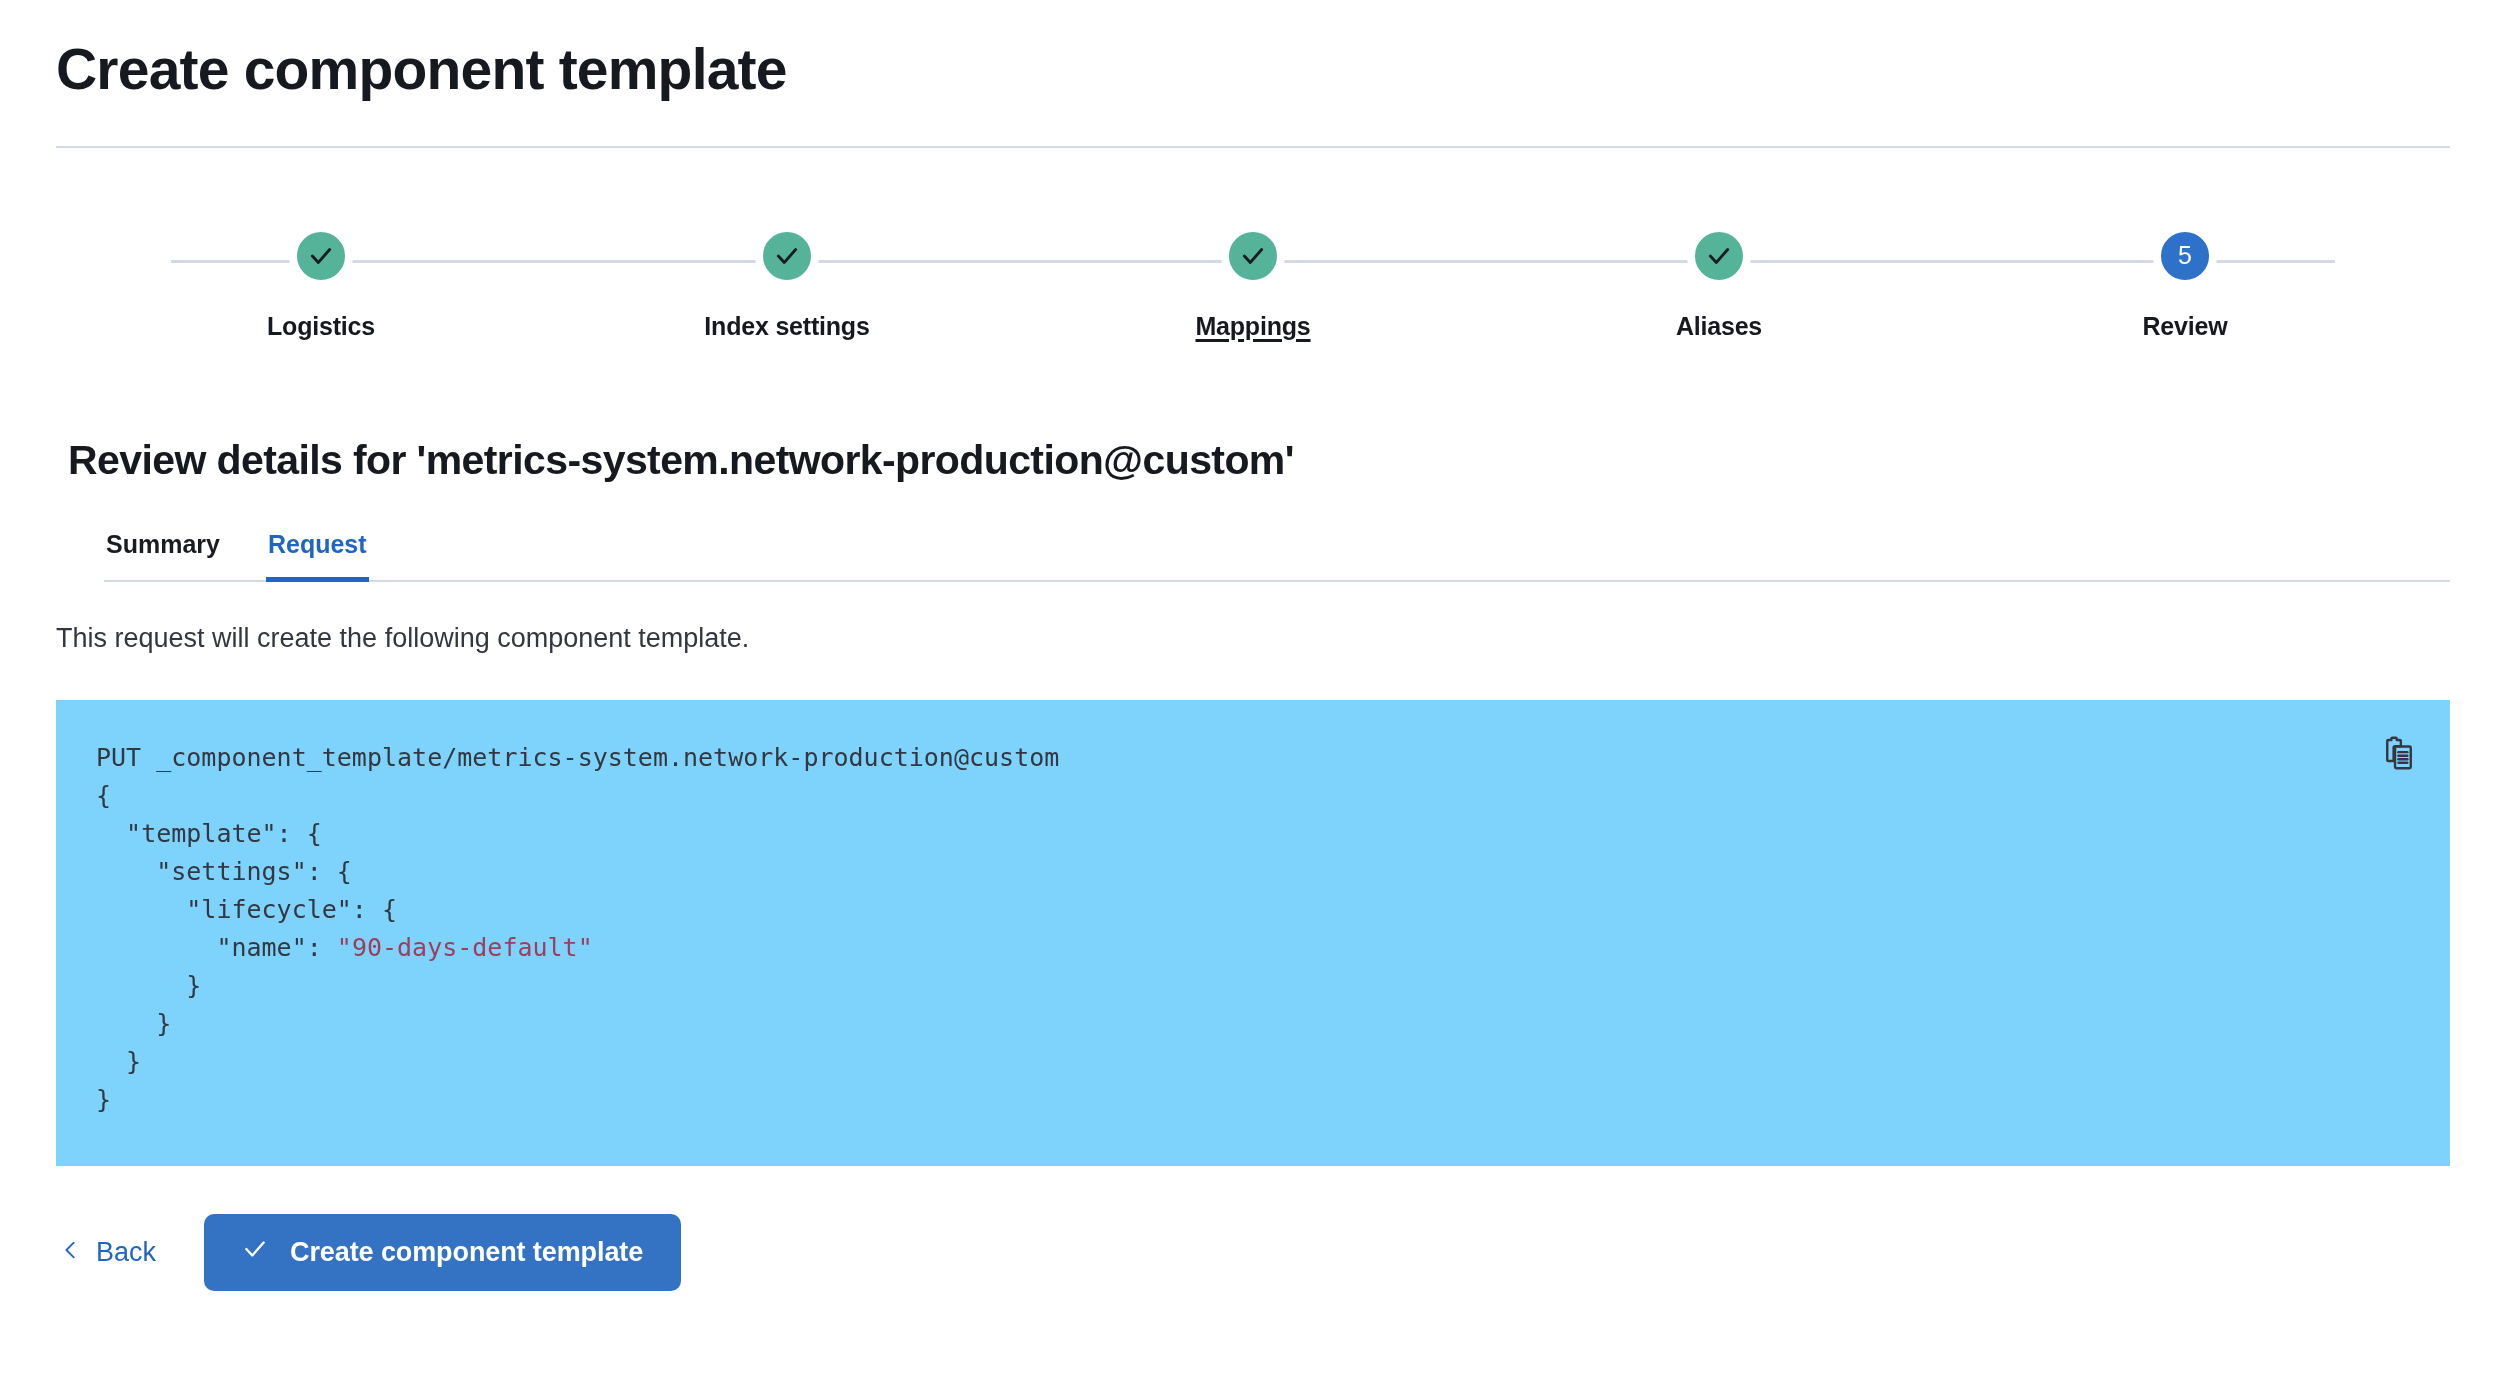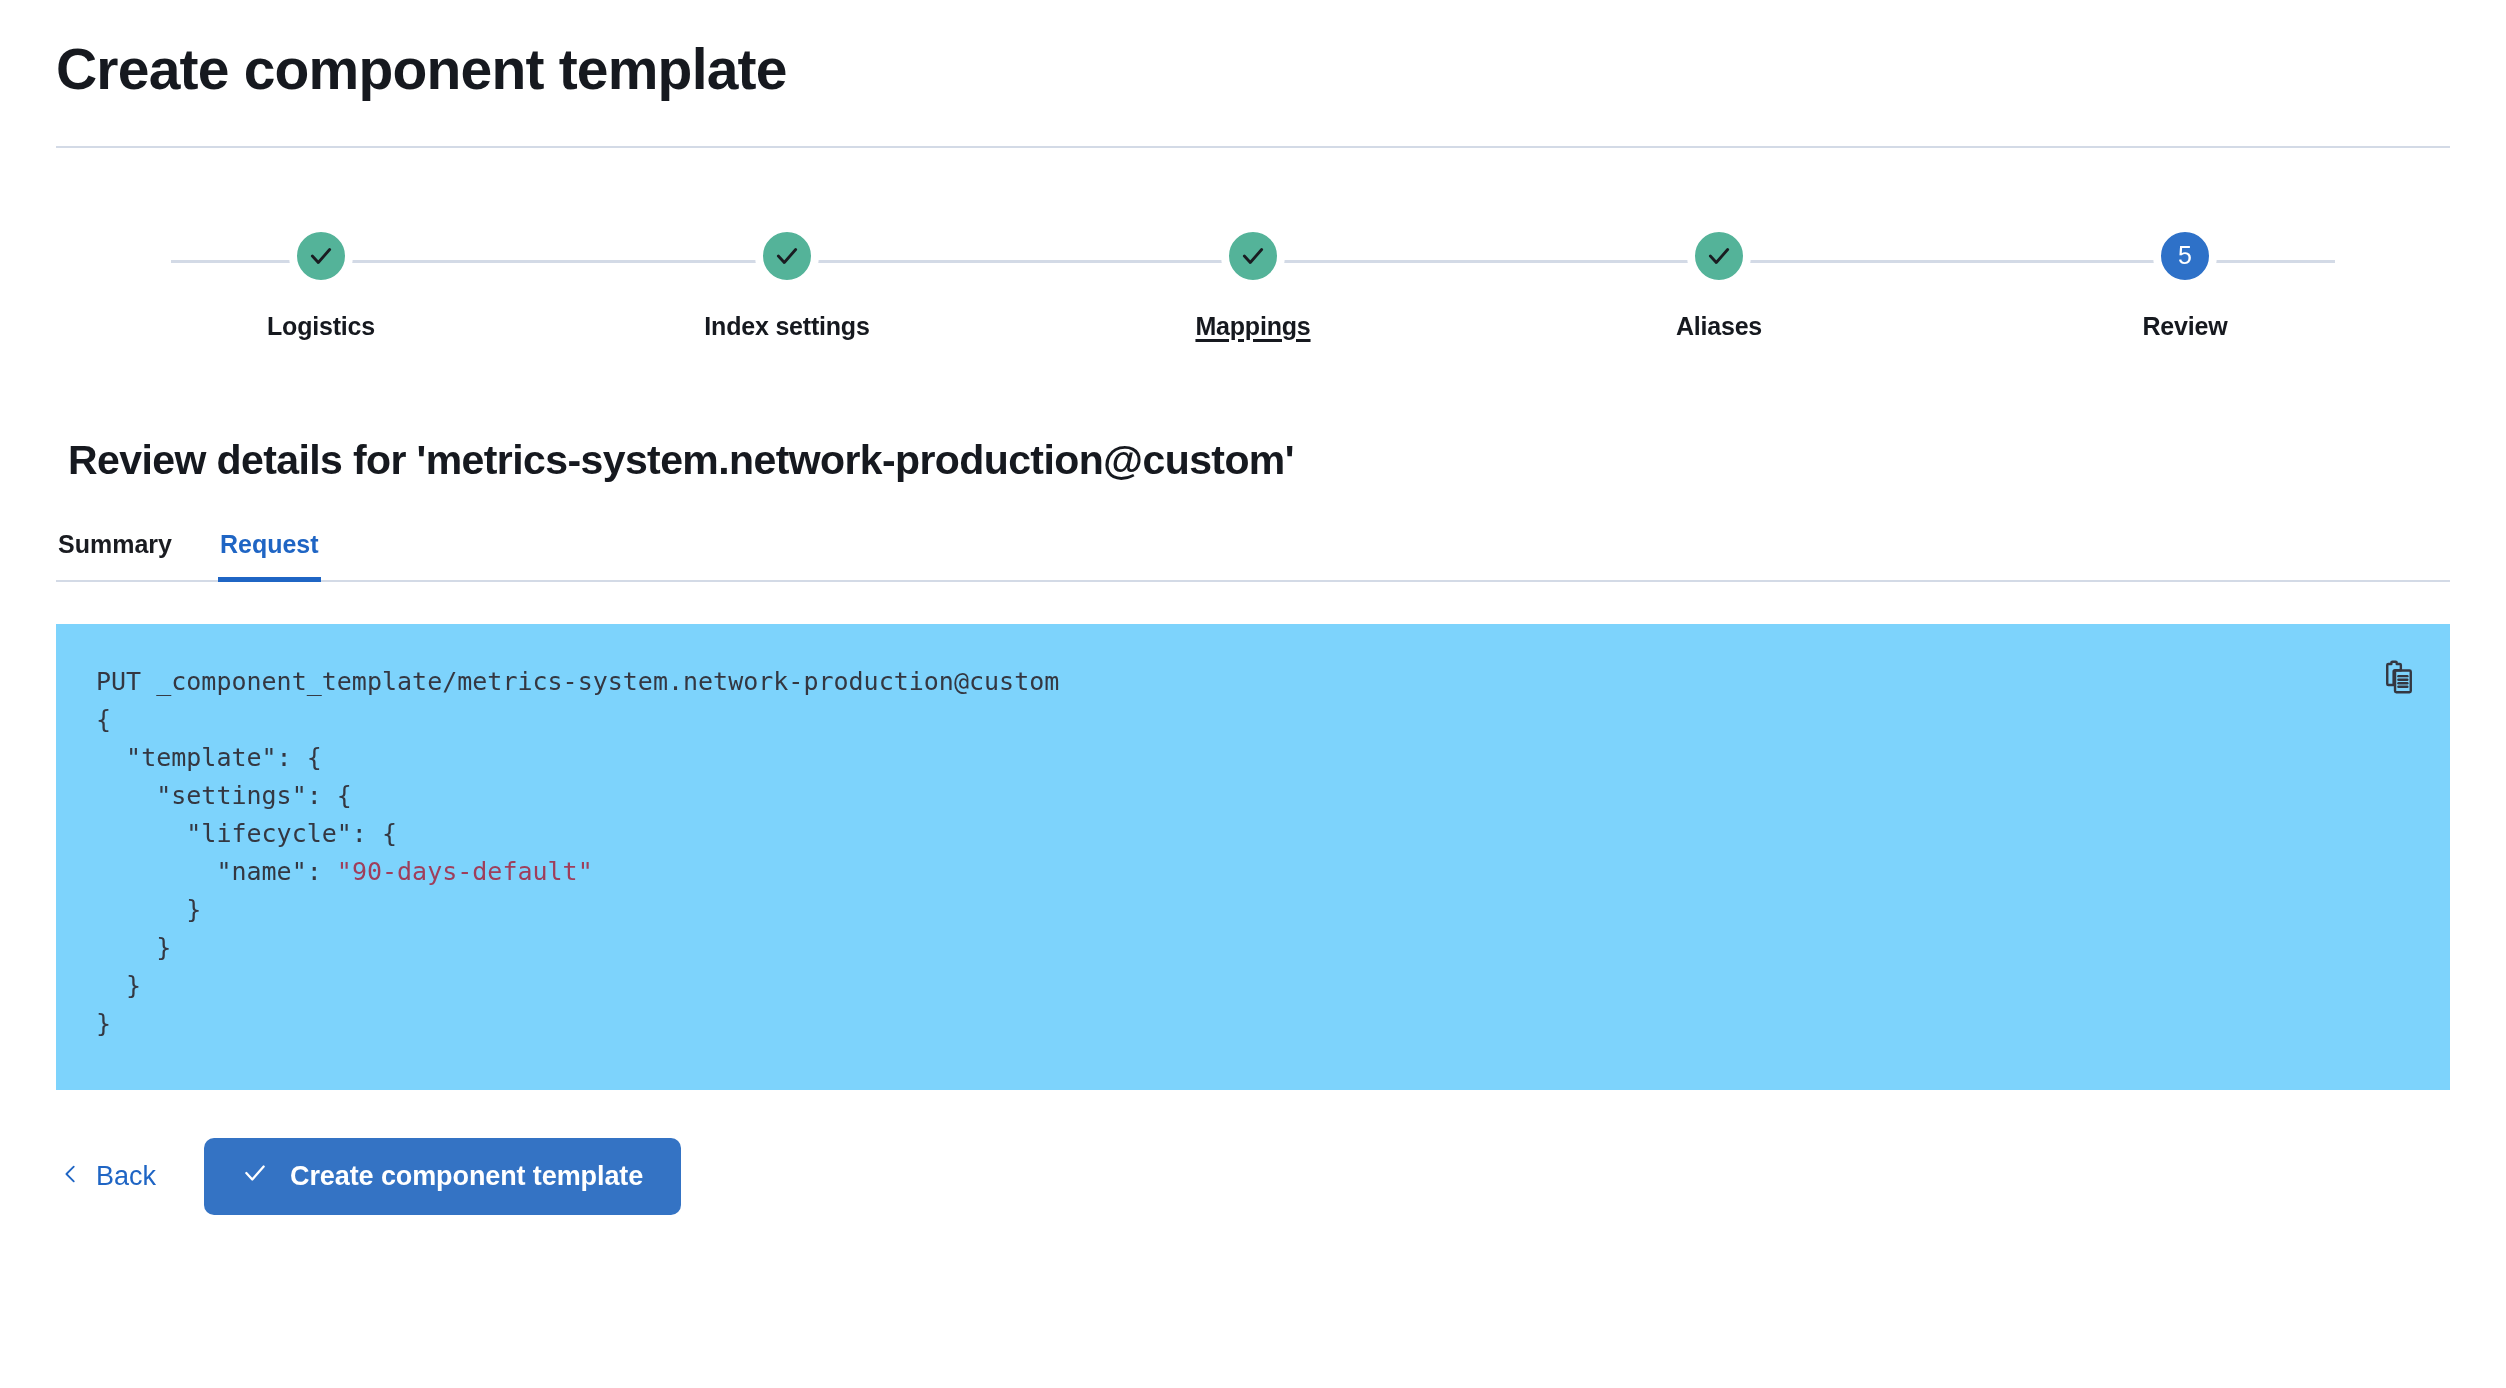--- a/index.html
+++ b/index.html
@@ -119,20 +119,21 @@
   }
 
   
   .tabs {
     margin-top: 46px;
     display: flex;
     align-items: flex-end;
     gap: 44px;
     border-bottom: 2px solid #d3dae6;
     position: relative;
+    margin-left: 48px;
   }
   .tab {
     font-size: 25px;
     font-weight: 700;
     padding: 0 2px 21px 2px;
     color: #1a1c21;
     cursor: pointer;
     position: relative;
     background: none;
     border: none;
@@ -293,20 +294,21 @@
 
   </div>
 
   <h2 class="review-heading">Review details for 'metrics-system.network-production@custom'</h2>
 
   <div class="tabs">
     <button class="tab">Summary</button>
     <button class="tab active">Request</button>
   </div>
 
+  <p class="description">This request will create the following component template.</p>
 
   <div class="code-block">
     <pre><code><span>PUT _component_template/metrics-system.network-production@custom</span>
 <span>{</span>
 <span>  "template": {</span>
 <span>    "settings": {</span>
 <span>      "lifecycle": {</span>
 <span>        "name": </span><span class="code-string">"90-days-default"</span>
 <span>      }</span>
 <span>    }</span>

